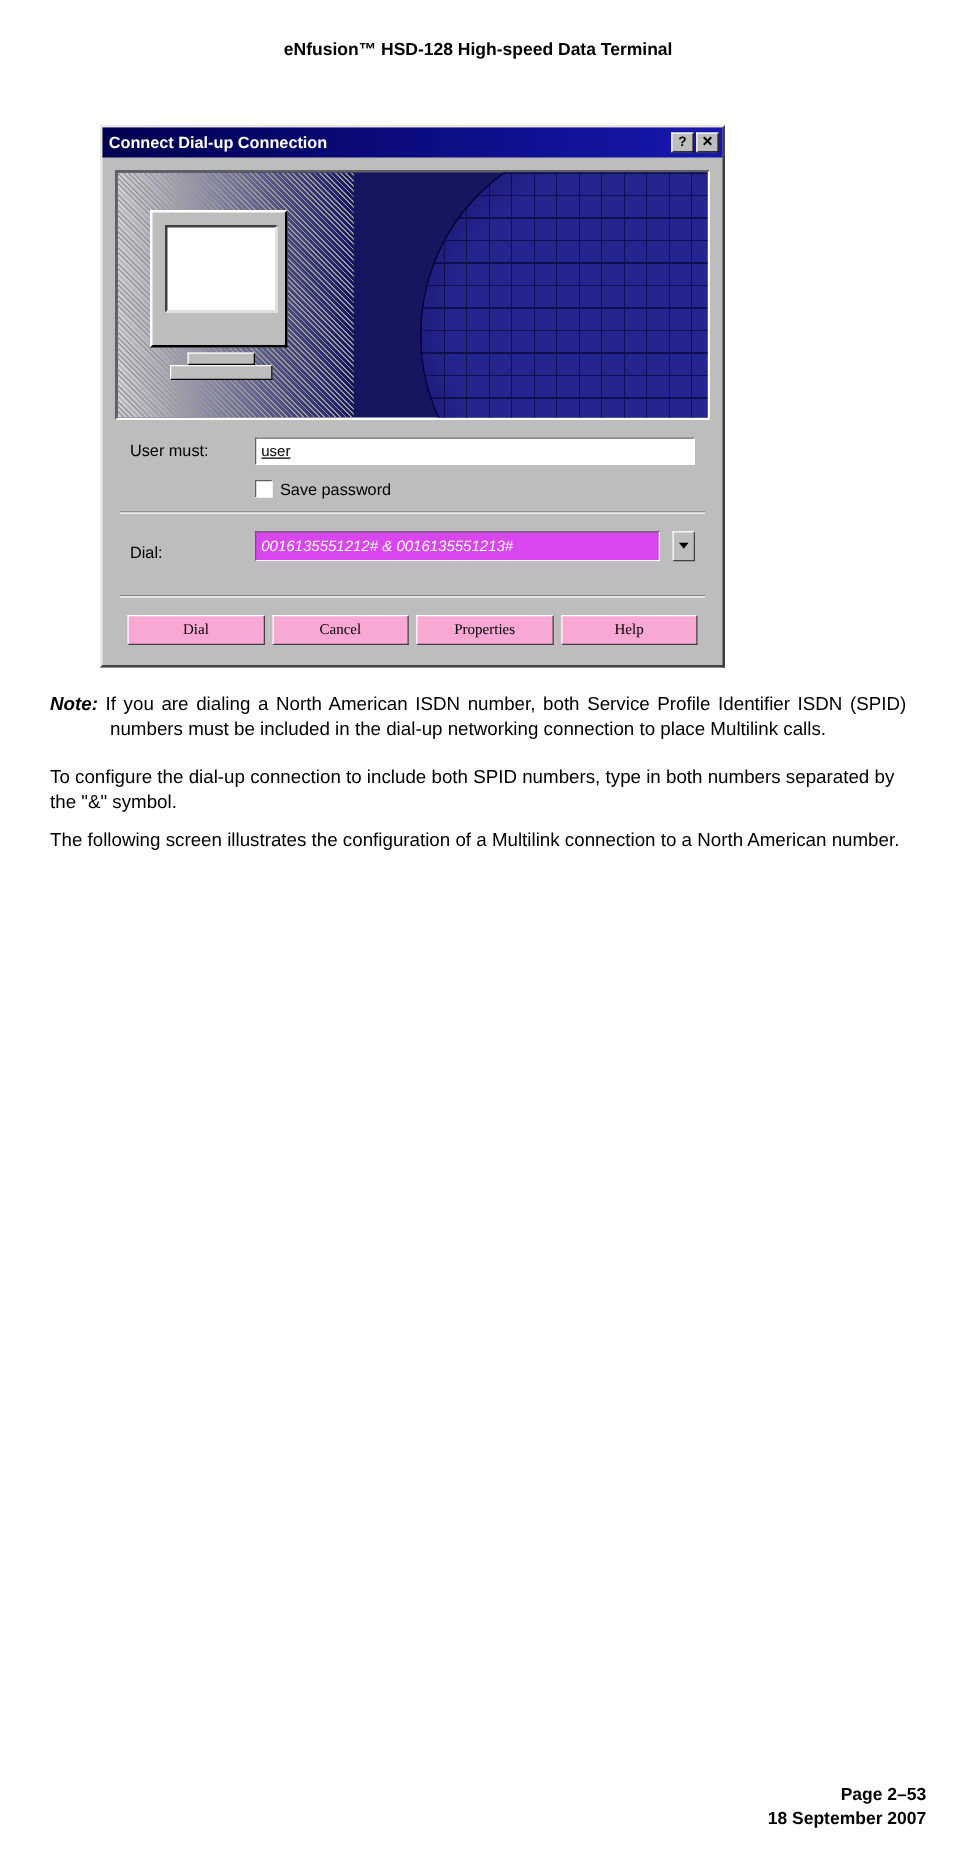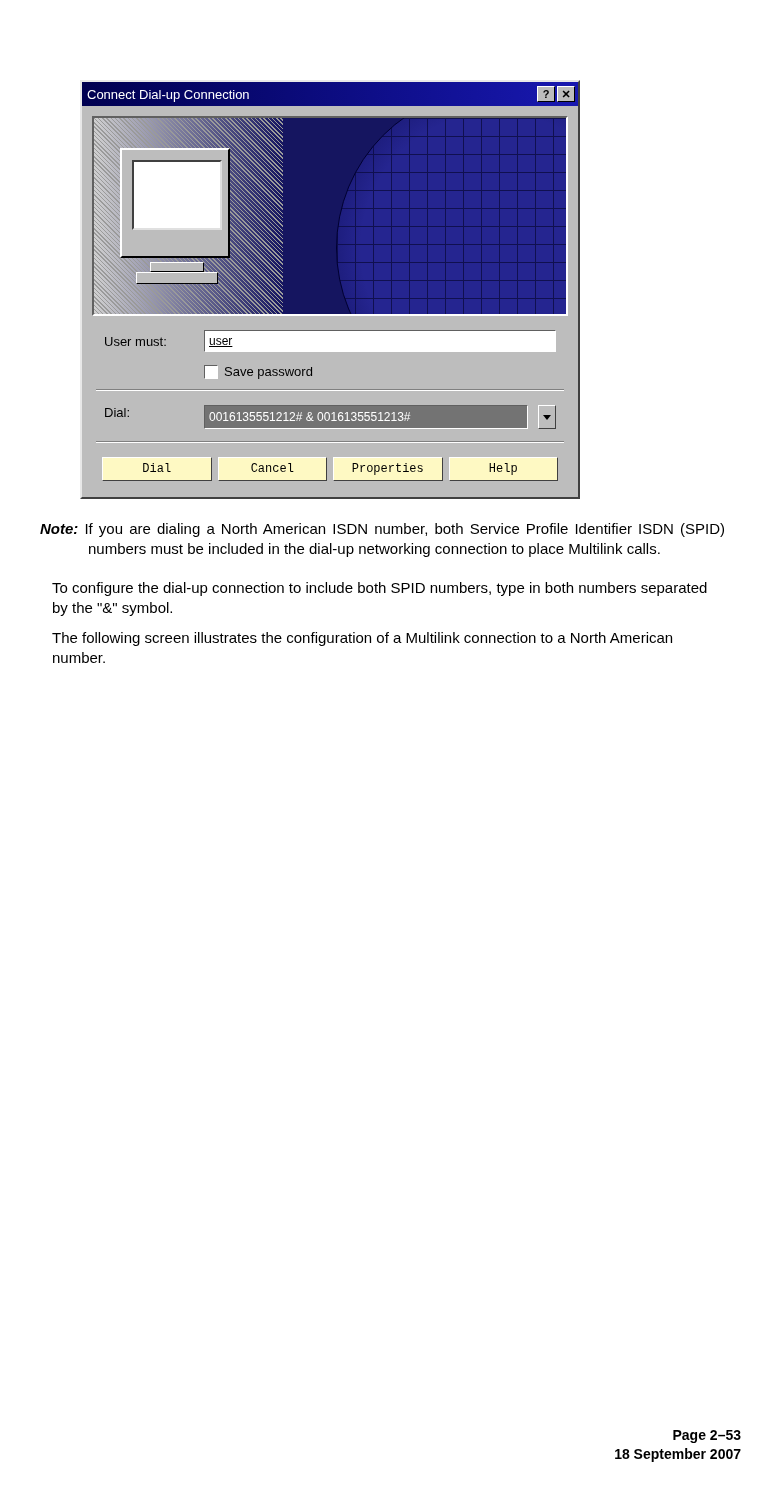--- a/index.html
+++ b/index.html
@@ -37,21 +37,21 @@
     .titlebar {
       background: linear-gradient(90deg, #000050 0%, #1818b0 100%);
       height: 24px;
       display: flex;
       align-items: center;
       padding: 0 3px;
       justify-content: space-between;
     }
     .titlebar-text {
       color: #fff;
-      font-weight: normal;
+      font-weight: bold;
       font-size: 13px;
       padding-left: 2px;
       font-family: "Tahoma", sans-serif;
     }
     .titlebar-buttons {
       display: flex;
       gap: 2px;
     }
     .title-btn {
       width: 18px;
@@ -200,41 +200,42 @@
       font-family: "MS Sans Serif", Tahoma, sans-serif;
     }
     .hr-line {
       border: none;
       border-top: 1px solid #808080;
       border-bottom: 1px solid #fff;
       margin: 6px 4px 14px 4px;
     }
     .dial-row {
       display: flex;
-      align-items: flex-start;
+      align-items: flex-end;
       padding: 0 12px;
-      margin-bottom: 12px;
+      margin-bottom: 27px;
     }
     .combo-wrap {
       flex: 1;
       display: flex;
     }
     .combo-input {
       flex: 1;
       height: 24px;
-      background: #737373;
+      background: #d946ef;
       color: #fff;
       border-top: 1px solid #606060;
       border-left: 1px solid #606060;
       border-right: 1px solid #fff;
       border-bottom: 1px solid #fff;
       padding: 2px 4px;
       font-size: 12px;
       font-family: "MS Sans Serif", Tahoma, sans-serif;
       outline: none;
+      font-style: italic;
     }
     .combo-btn {
       width: 18px;
       height: 24px;
       background: #bdbdbd;
       border-top: 1px solid #fff;
       border-left: 1px solid #fff;
       border-right: 1px solid #404040;
       border-bottom: 1px solid #404040;
       display: flex;
@@ -247,65 +248,65 @@
       height: 5px;
     }
     .button-row {
       display: flex;
       gap: 6px;
       padding: 0 10px 6px 10px;
     }
     .win-button {
       flex: 1;
       height: 24px;
-      background: #fef9c3;
+      background: #f9a8d4;
       border-top: 1px solid #fff;
       border-left: 1px solid #fff;
       border-right: 1px solid #404040;
       border-bottom: 1px solid #404040;
       font-size: 12px;
-      font-family: Liberation Mono, monospace;
+      font-family: Liberation Serif, serif;
       display: flex;
       align-items: center;
       justify-content: center;
     }
     .note-block {
       margin: 10px 0 18px 0;
       font-size: 15px;
       line-height: 1.35;
       text-align: justify;
     }
     .note-label {
       font-weight: bold;
       font-style: italic;
     }
     .para {
       font-size: 15px;
       line-height: 1.35;
       margin-bottom: 10px;
-      margin-left: 12px;
     }
     .page-footer {
       position: absolute;
       bottom: 30px;
       right: 24px;
       text-align: right;
       font-weight: bold;
       font-size: 14px;
       line-height: 1.4;
     }
     .note-indent {
       padding-left: 48px;
       text-indent: -48px;
     }
   </style>
 </head>
 <body>
 
 <div class="doc-header">
+  <div>eNfusion™ HSD-128 High-speed Data Terminal</div>
 </div>
 
 <div class="dialog-container">
   <div class="dialog">
     <div class="titlebar">
       <span class="titlebar-text">Connect Dial-up Connection</span>
       <div class="titlebar-buttons">
         <div class="title-btn">?</div>
         <div class="title-btn">✕</div>
       </div>

